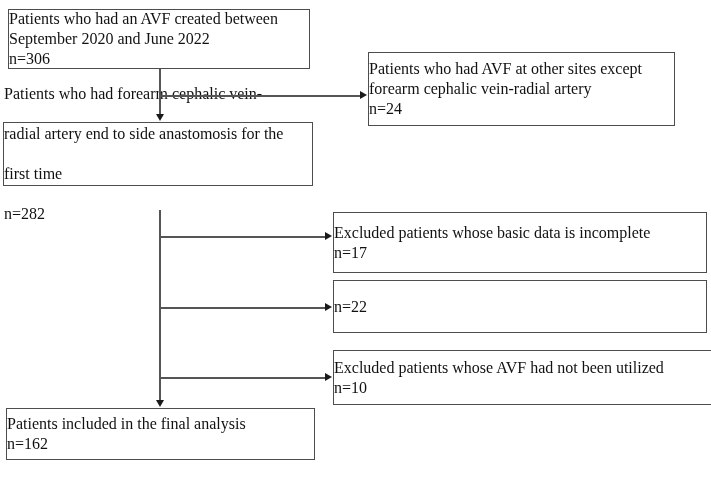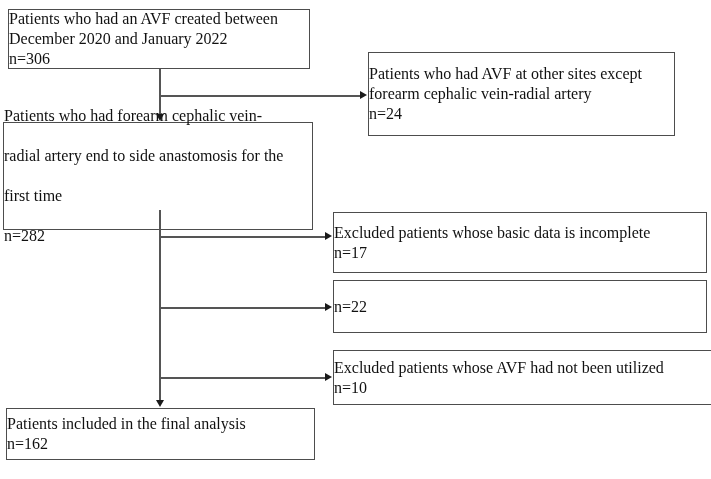--- a/index.html
+++ b/index.html
@@ -21,22 +21,22 @@
     flex-direction: column;
     justify-content: center;
     align-items: flex-start;
     text-align: center;
     font-size: 16px;
     line-height: 20px;
   }
   .node .ln { white-space: nowrap; }
 
   .n-created    { left: 8px;   top: 9px;   width: 302px; height: 60px; }
-  .n-other      { left: 368px; top: 52px;  width: 307px; height: 84px; }
-  .n-forearm    { left: 3px;   top: 122px; width: 310px; height: 108px; gap: 20px; }
+  .n-other      { left: 368px; top: 52px;  width: 307px; height: 74px; }
+  .n-forearm    { left: 3px;   top: 122px; width: 310px; height: 64px; gap: 20px; }
   .n-incomplete { left: 333px; top: 212px; width: 374px; height: 61px; }
   .n-lost       { left: 333px; top: 280px; width: 374px; height: 53px; }
   .n-unused     { left: 333px; top: 350px; width: 416px; height: 55px; }
   .n-final      { left: 6px;   top: 408px; width: 309px; height: 52px; }
 
   .cline { position: absolute; background: #555555; }
   .vline { width: 1.5px; }
   .hline { height: 1.5px; }
 
   .v1 { left: 159px; top: 69px;  height: 47px; }
@@ -65,21 +65,21 @@
   .ar3 { left: 325px;   top: 303px; }
   .ar4 { left: 325px;   top: 373px; }
 </style>
 </head>
 <body>
 
 <div class="stage">
 
   <div class="node n-created">
     <div class="ln">Patients who had an AVF created between</div>
-    <div class="ln">December 2020 and January 2022</div>
+    <div class="ln">September 2020 and June 2022</div>
     <div class="ln">n=306</div>
   </div>
 
   <div class="node n-other">
     <div class="ln">Patients who had AVF at other sites except</div>
     <div class="ln">forearm cephalic vein-radial artery</div>
     <div class="ln">n=24</div>
   </div>
 
   <div class="node n-forearm">

